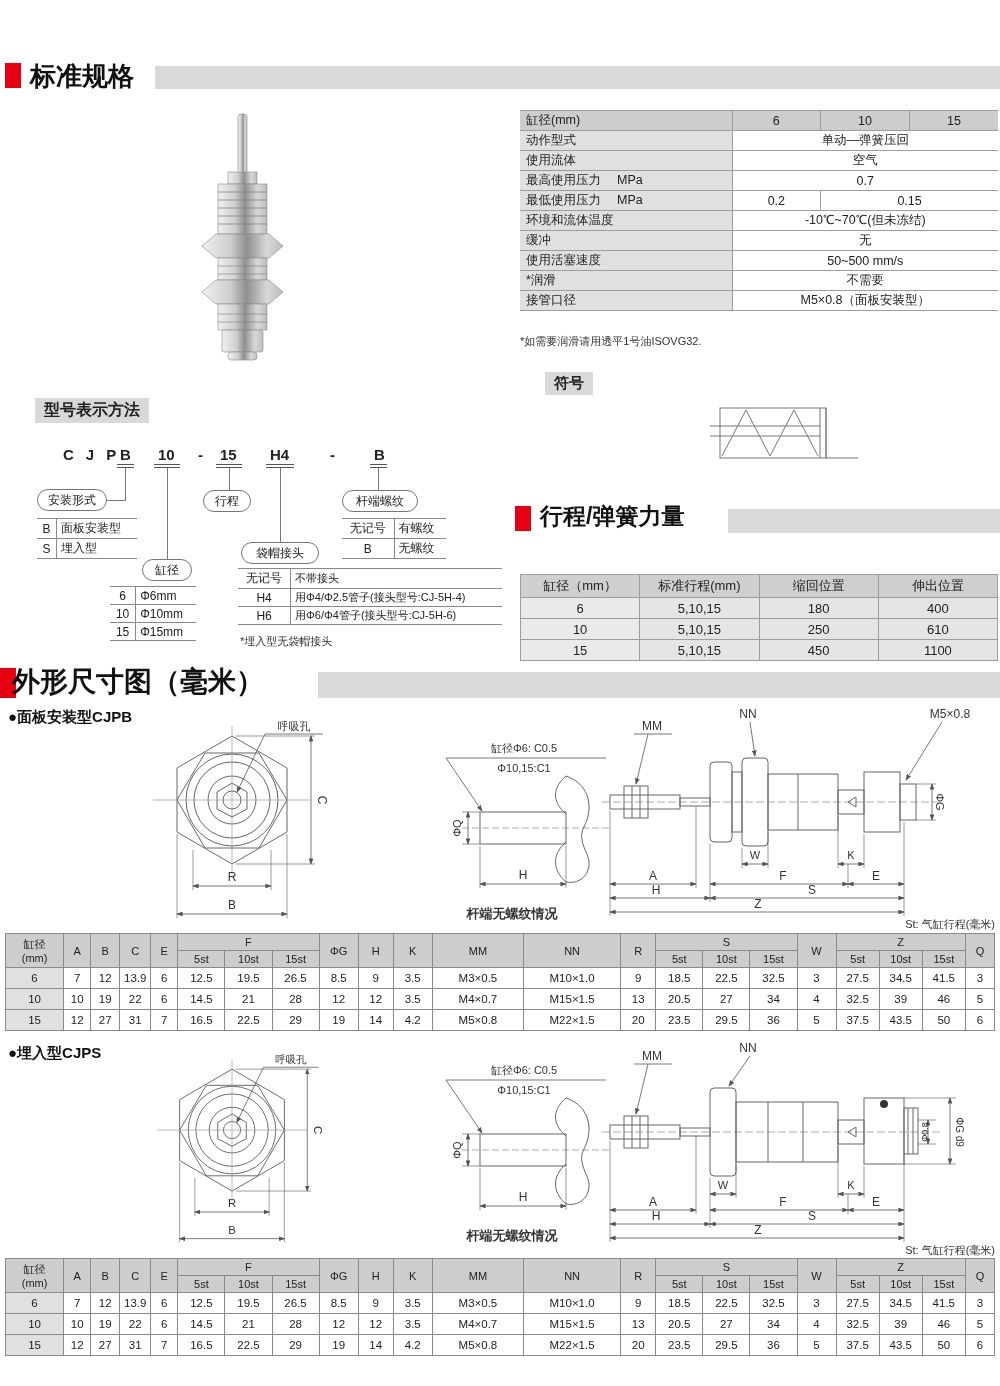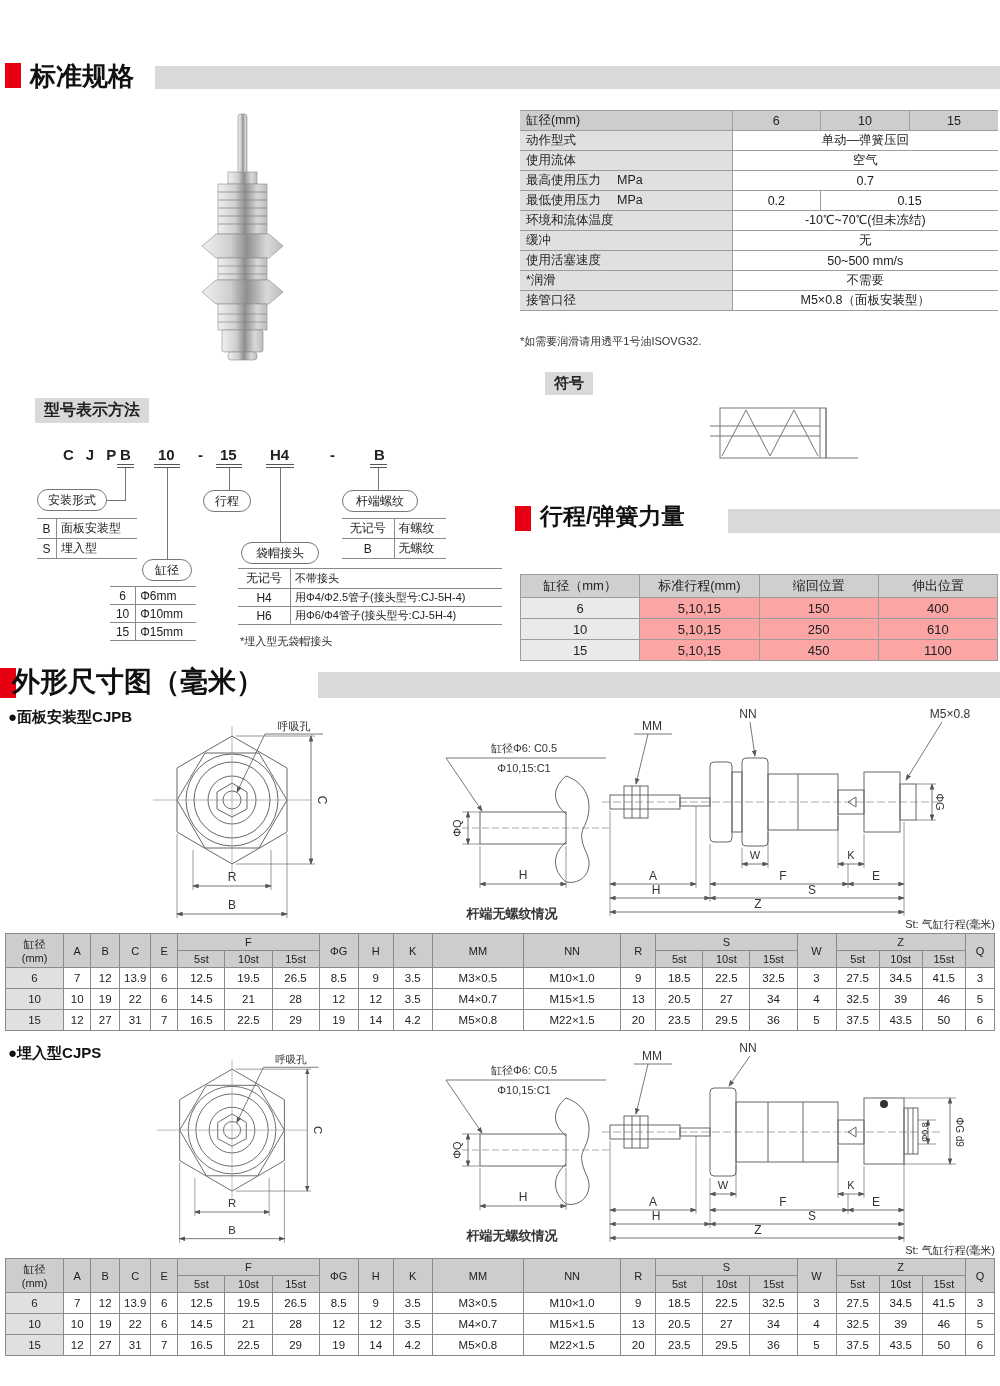--- a/index.html
+++ b/index.html
@@ -20,21 +20,21 @@
   table.spec td.v { text-align:center; background:#fff; }
   table.spec td.vl { border-left:1px solid #9d9d9d; }
   table.spec tr.hd td { background:#cdcdcd; }
   .unit { margin-left:16px; }
   .tol { display:inline-flex; flex-direction:column; line-height:1.05; font-size:10px; align-items:center; vertical-align:middle; }
   .footnote { font-size:11px; color:#333; }
 
   
   table.stk { border-collapse:collapse; width:478px; font-size:13px; table-layout:fixed; }
   table.stk th { background:#cfcfcf; font-weight:normal; border:1px solid #9d9d9d; height:23px; }
-  table.stk td { border:1px solid #9d9d9d; text-align:center; height:21px; background:#fca5a5; }
+  table.stk td { border:1px solid #9d9d9d; text-align:center; height:21px; background:#e5e5e5; }
   table.stk tr td:first-child { background:#eaeaea; }
 
   
   table.dim { border-collapse:collapse; width:990px; font-size:11px; table-layout:fixed; }
   table.dim th, table.dim td { border:1px solid #8a8a8a; text-align:center; padding:0; }
   table.dim thead th { background:#cdcdcd; font-weight:normal; height:17px; }
   table.dim tbody td { height:21px; background:#fff; font-size:11.5px; }
   table.dim tbody td:first-child { background:#e0e0e0; }
 
   
@@ -220,21 +220,21 @@
           <tr>
             <td>无记号</td>
             <td>不带接头</td>
           </tr>
       <tr>
             <td>H4</td>
             <td>用Φ4/Φ2.5管子(接头型号:CJ-5H-4)</td>
           </tr>
       <tr>
             <td>H6</td>
-            <td>用Φ6/Φ4管子(接头型号:CJ-5H-4)</td>
+            <td>用Φ6/Φ4管子(接头型号:CJ-5H-6)</td>
           </tr>
     </tbody>
       </table>
     <div class="note" style="left:210px; top:194px;">*埋入型无袋帽接头</div>
     <table style="left:80px; top:146px; width:86px;">
       <tbody>
           <tr>
             <td>6</td>
             <td>Φ6mm</td>
           </tr>
@@ -260,21 +260,21 @@
           <th>缸径（mm）</th>
           <th>标准行程(mm)</th>
           <th>缩回位置</th>
           <th>伸出位置</th>
         </tr>
     </thead>
     <tbody>
       <tr>
           <td>6</td>
           <td>5,10,15</td>
-          <td>150</td>
+          <td>180</td>
           <td>400</td>
         </tr>
       <tr>
           <td>10</td>
           <td>5,10,15</td>
           <td>250</td>
           <td>610</td>
         </tr>
       <tr>
           <td>15</td>

